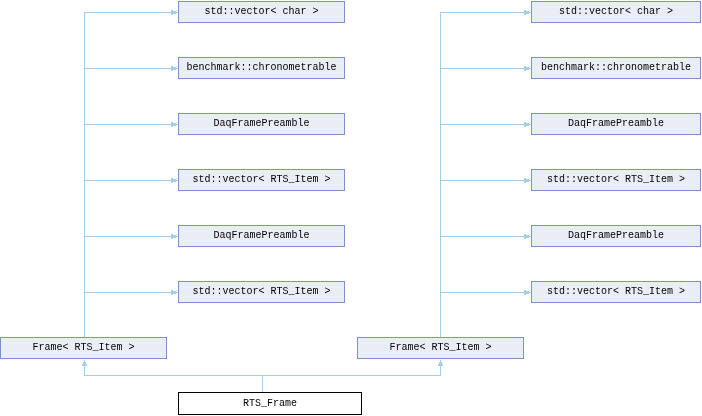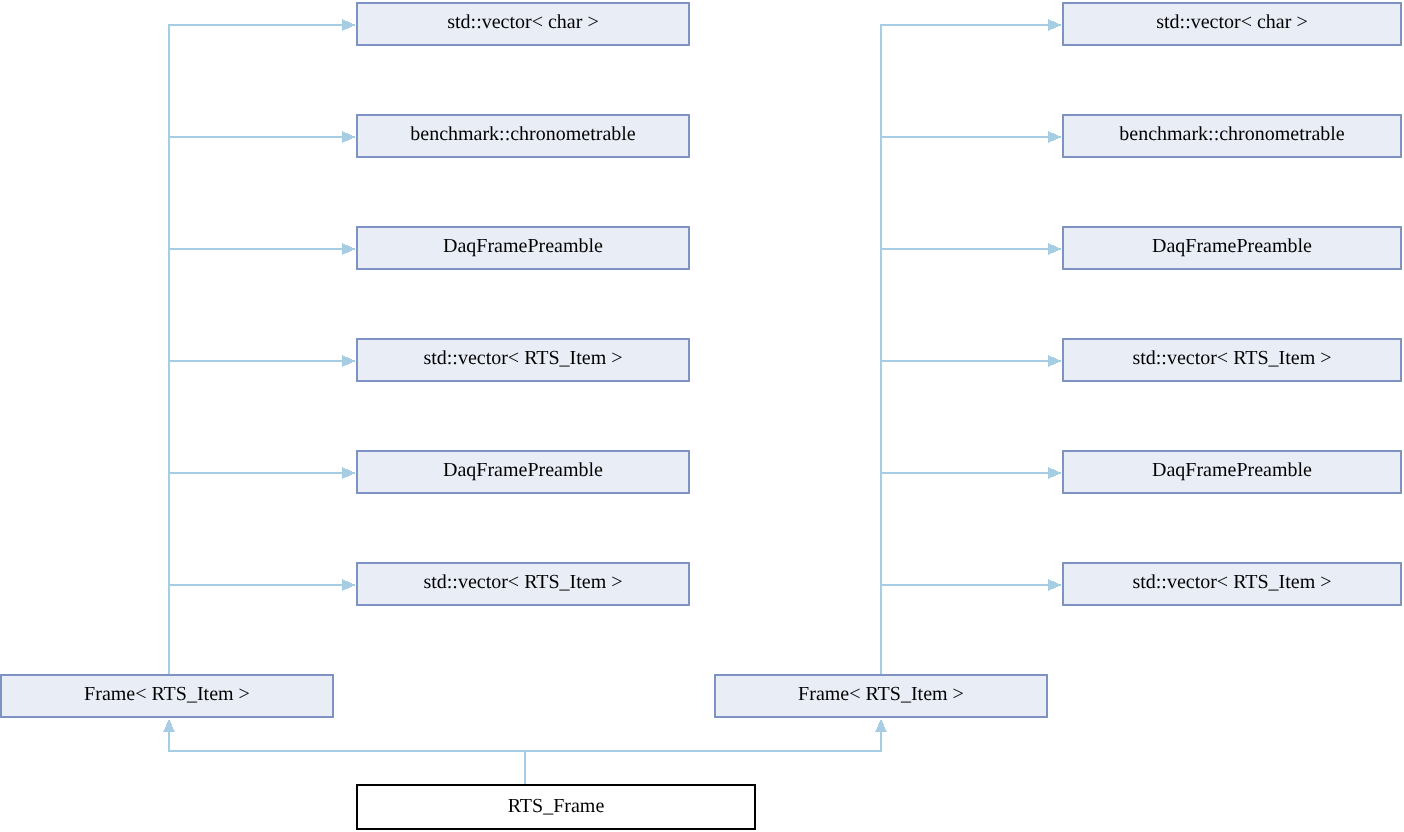--- a/index.html
+++ b/index.html
@@ -8,21 +8,21 @@
     --edge:#a6cde4;
     --root-fill:#ffffff;
     --root-border:#000000;
     --text:#000000;
   }
   html,body{margin:0;padding:0;background:#fff;}
   .canvas{
     position:relative;
     width:702px;height:416px;
     background:#fff;
-    font-family:Liberation Serif, serif;
+    font-family:Liberation Mono, monospace;
     overflow:hidden;
   }
   .edges{position:absolute;left:0;top:0;width:702px;height:416px;}
   .node{
     position:absolute;
     box-sizing:border-box;
     border:1px solid var(--node-border);
     background:var(--node-fill);
     color:var(--text);
     font-size:10px;
@@ -92,15 +92,15 @@
   <div class="node" style="left:531px;top:1px;width:170px;height:22px">std::vector&lt; char &gt;</div>
   <div class="node" style="left:531px;top:57px;width:170px;height:22px">benchmark::chronometrable</div>
   <div class="node" style="left:531px;top:113px;width:170px;height:22px">DaqFramePreamble</div>
   <div class="node" style="left:531px;top:169px;width:170px;height:22px">std::vector&lt; RTS_Item &gt;</div>
   <div class="node" style="left:531px;top:225px;width:170px;height:22px">DaqFramePreamble</div>
   <div class="node" style="left:531px;top:281px;width:170px;height:22px">std::vector&lt; RTS_Item &gt;</div>
 
   <div class="node" style="left:0px;top:337px;width:167px;height:22px">Frame&lt; RTS_Item &gt;</div>
   <div class="node" style="left:357px;top:337px;width:167px;height:22px">Frame&lt; RTS_Item &gt;</div>
 
-  <div class="node root" style="left:178px;top:392px;width:200px;height:23px">RTS_Frame</div>
+  <div class="node root" style="left:178px;top:392px;width:184px;height:23px">RTS_Frame</div>
 
 </div>
 
 </body></html>

